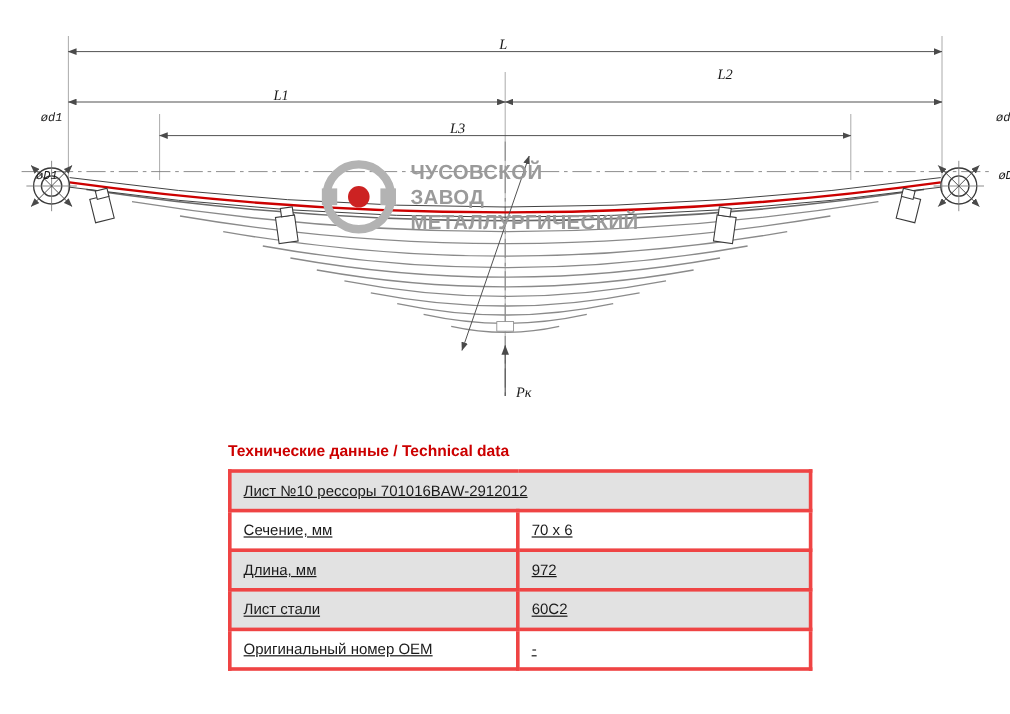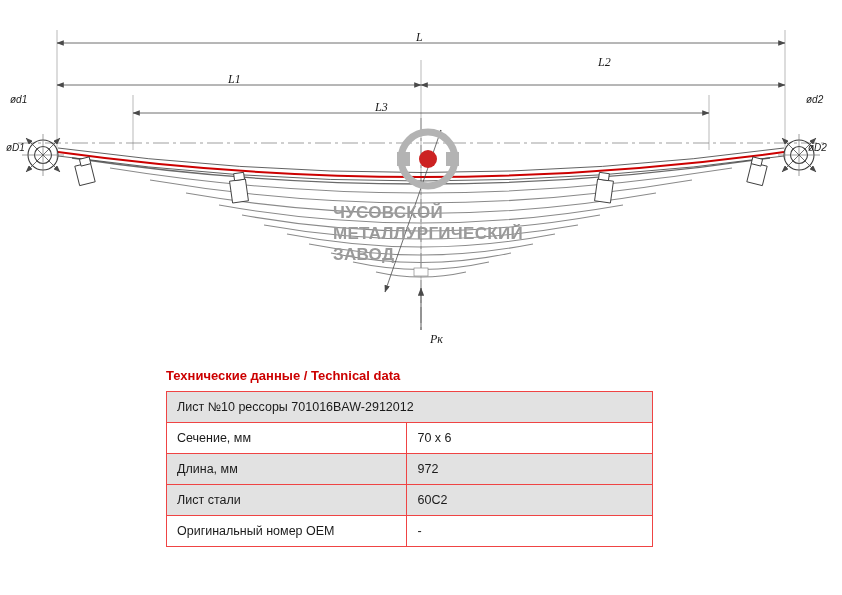--- a/index.html
+++ b/index.html
@@ -29,77 +29,78 @@
   .dim-label {
     position: absolute;
     font-family: "Liberation Serif", serif;
     font-style: italic;
     font-size: 12px;
     color: #1a1a1a;
     white-space: nowrap;
   }
   .diam-label {
     position: absolute;
-    font-family: Liberation Sans, sans-serif;
+    font-family: Liberation Mono, monospace;
     font-style: italic;
     font-size: 10px;
     color: #1a1a1a;
     white-space: nowrap;
+    margin-left: 24px;
   }
   
   .watermark {
     position: absolute;
     left: 268px;
     top: 128px;
     width: 320px;
     height: 72px;
     display: flex;
     align-items: center;
     gap: 12px;
     pointer-events: none;
-    flex-direction: column;
   }
   .wm-logo {
     width: 62px;
     height: 62px;
     position: relative;
     flex: 0 0 auto;
   }
   .wm-text {
     font-family: "Liberation Sans", sans-serif;
     font-size: 17px;
     font-weight: bold;
     line-height: 21px;
     color: #9a9a9a;
     letter-spacing: 0.3px;
   }
   
   .tech-block {
     position: absolute;
-    left: 166px;
+    left: 190px;
     top: 368px;
     width: 411px;
   }
   .tech-title {
     font-size: 13px;
     font-weight: bold;
     color: #cc0000;
     margin-bottom: 8px;
   }
   table.tech {
     border-collapse: collapse;
     width: 487px;
     font-size: 12.5px;
     color: #1a1a1a;
   }
   table.tech td {
-    border: 1px solid #ef4444;
+    border: 3px solid #ef4444;
     height: 30px;
     padding: 0 10px;
     vertical-align: middle;
+    text-decoration: underline;
   }
   table.tech tr.shade td {
     background: #e2e2e2;
   }
   table.tech td.c1 { width: 237px; margin-top: 43px; }
   table.tech td.c2 { width: 250px; }
   table.tech td.full { width: 487px; }
 </style>
 </head>
 <body>
@@ -226,35 +227,35 @@
   <div class="dim-label" style="left:416px; top:30px;">L</div>
   <div class="dim-label" style="left:228px; top:72px;">L1</div>
   <div class="dim-label" style="left:598px; top:55px;">L2</div>
   <div class="dim-label" style="left:375px; top:100px;">L3</div>
 
   <div class="diam-label" style="left:10px; top:94px;">ød1</div>
   <div class="diam-label" style="left:6px; top:142px;">øD1</div>
   <div class="diam-label" style="left:806px; top:94px;">ød2</div>
   <div class="diam-label" style="left:808px; top:142px;">øD2</div>
 
-  <div class="dim-label" style="left:430px; top:332px;">Pк</div>
+  <div class="dim-label" style="left:430px; top:320px;">Pк</div>
 
   <div class="watermark">
     <div class="wm-logo">
       <svg viewBox="0 0 62 62" width="62" height="62">
         <circle cx="31" cy="31" r="27" fill="none" stroke="#b3b3b3" stroke-width="7"></circle>
         <circle cx="31" cy="31" r="9" fill="#cc2222"></circle>
         <rect x="0" y="24" width="13" height="14" fill="#b3b3b3"></rect>
         <rect x="49" y="24" width="13" height="14" fill="#b3b3b3"></rect>
       </svg>
     </div>
     <div class="wm-text">
       <div>ЧУСОВСКОЙ</div>
+      <div>ЗАВОД</div>
       <div>МЕТАЛЛУРГИЧЕСКИЙ</div>
-      <div>ЗАВОД</div>
     </div>
   </div>
 
   <div class="tech-block">
     <div class="tech-title">Технические данные / Technical data</div>
     <table class="tech">
       <tbody>
         <tr class="shade">
           <td class="full" colspan="2">Лист №10 рессоры 701016BAW-2912012</td>
         </tr>

